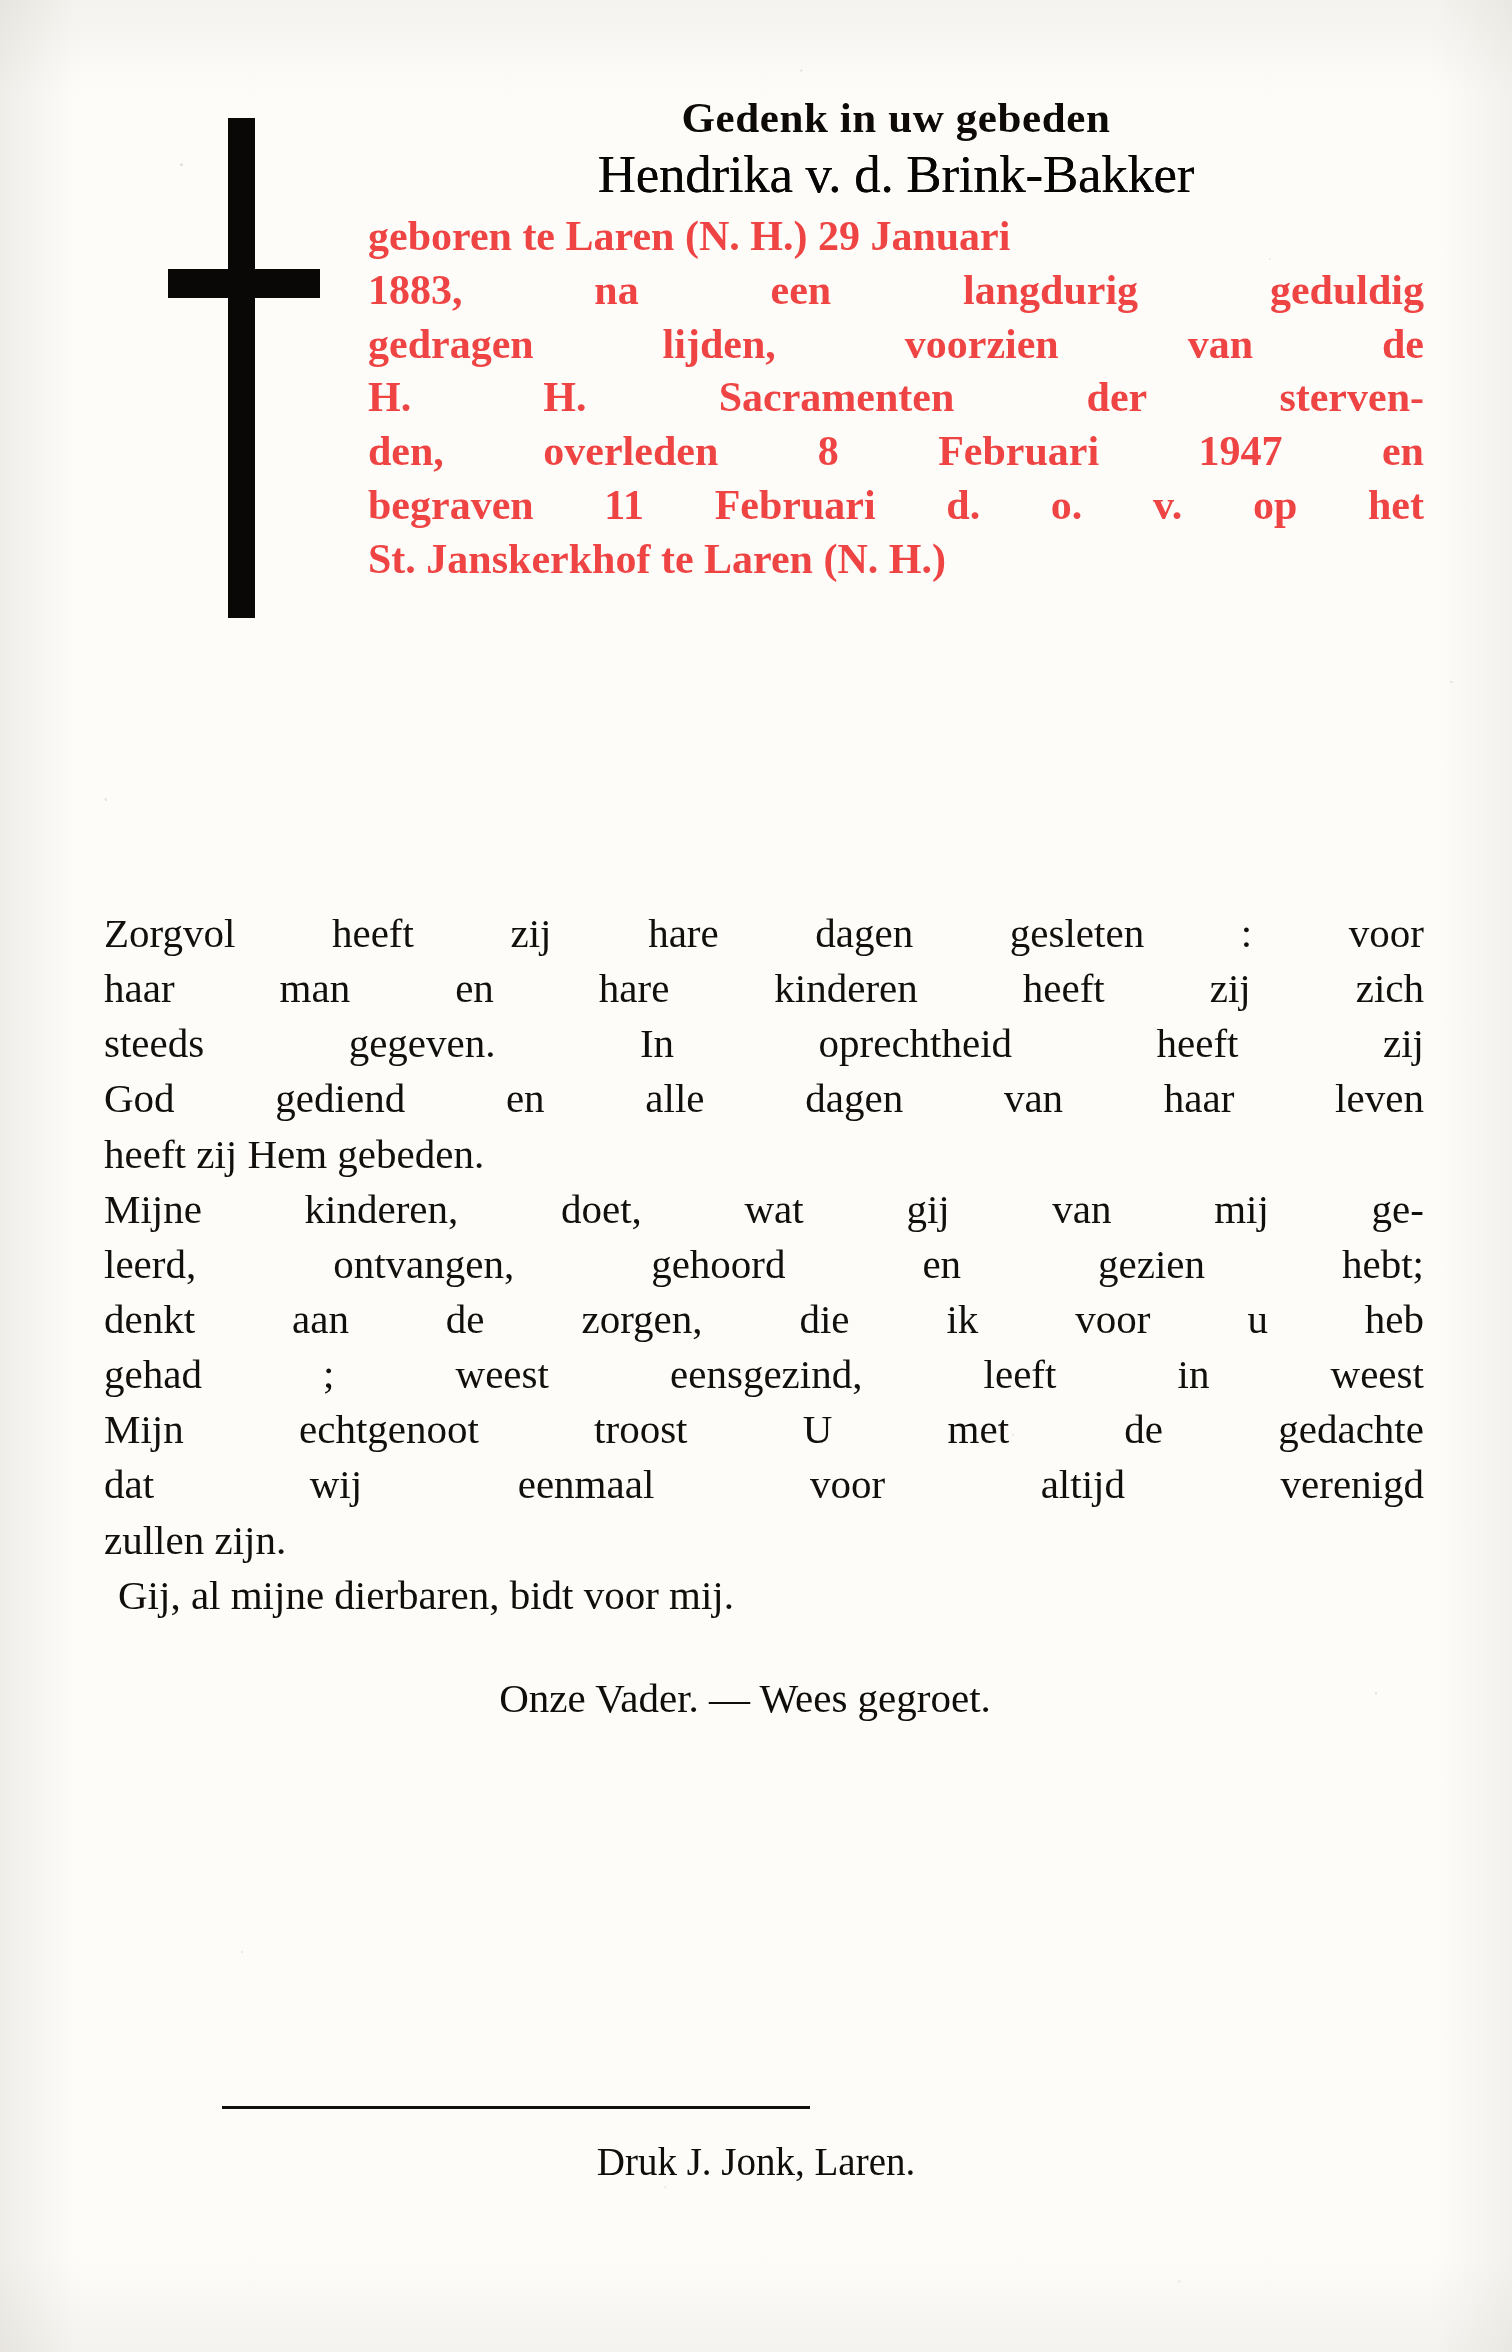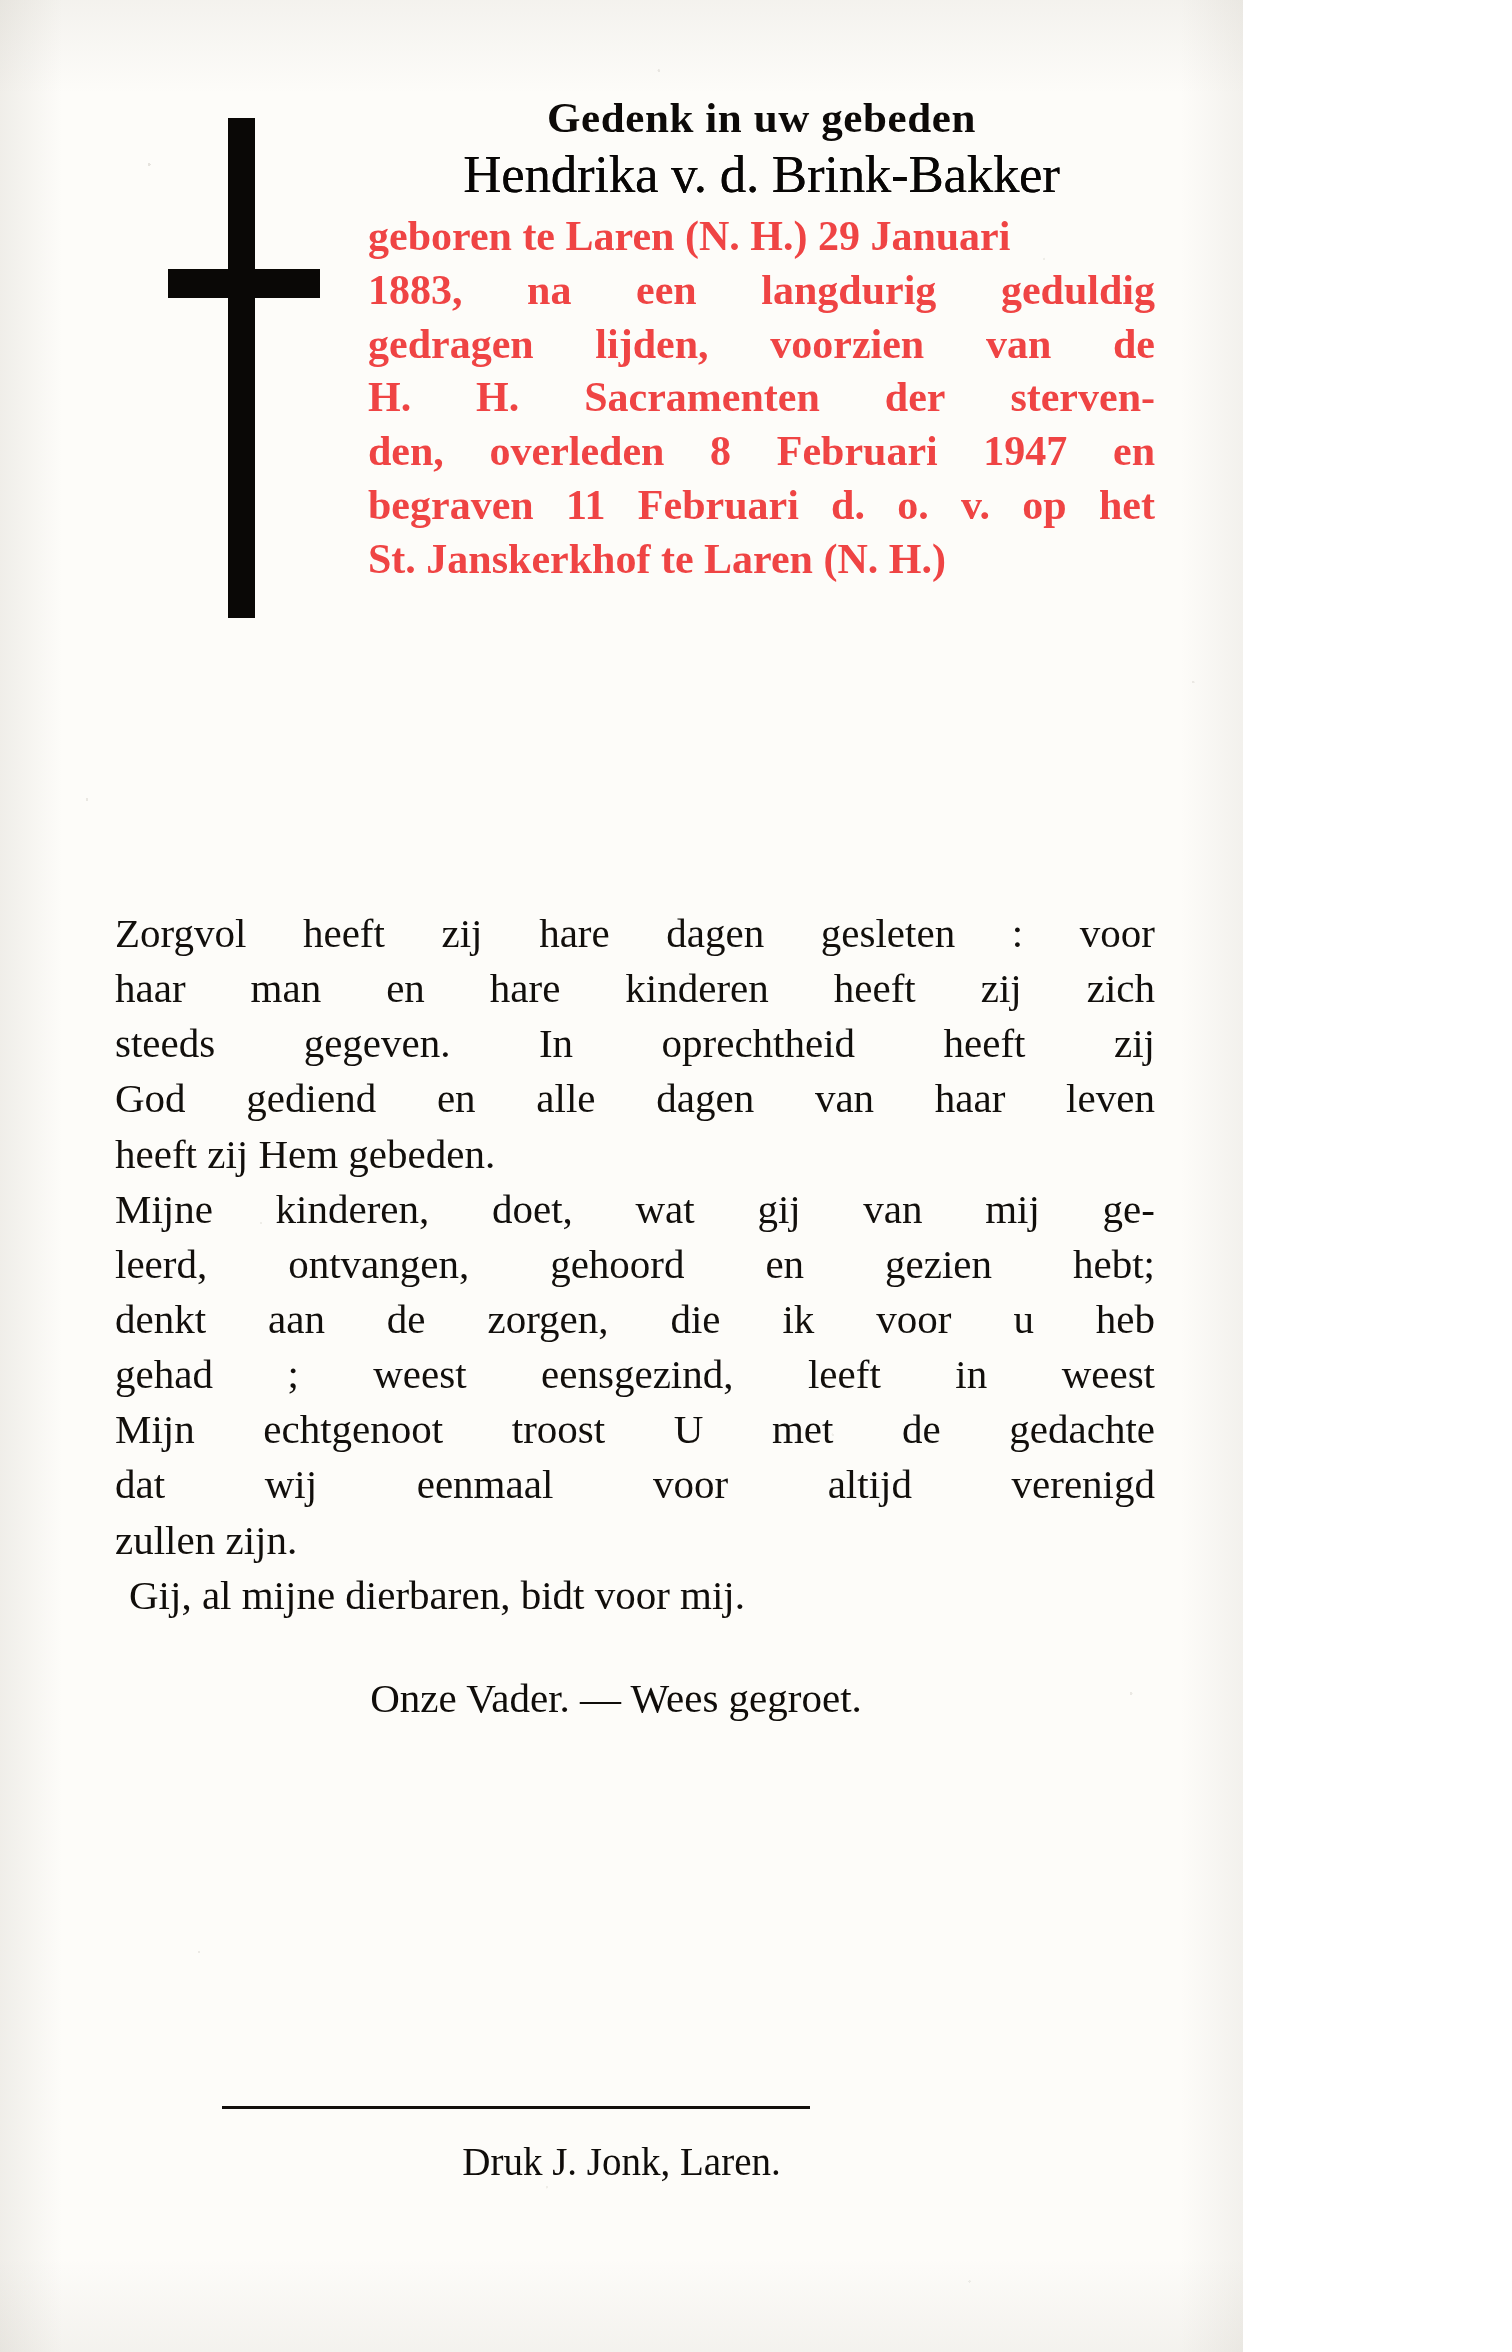--- a/index.html
+++ b/index.html
@@ -3,21 +3,21 @@
 <meta charset="utf-8">
 <style>
   html, body {
     margin: 0;
     padding: 0;
     background: #ffffff;
   }
 
   .card {
     position: relative;
-    width: 1243px;
+    width: 1512px;
     height: 2352px;
     background: #fdfcf9;
     overflow: hidden;
     font-family: "Liberation Serif", "DejaVu Serif", serif;
     color: #100d0a;
   }
 
   
   .paper-grain {
     position: absolute;
@@ -120,21 +120,21 @@
   }
   .detail-lines .dl.just {
     display: flex;
     justify-content: space-between;
   }
   .detail-lines .dl.just > span { display: inline-block; }
 
   
   .body {
     position: absolute;
-    left: 115px;
+    left: 104px;
     right: 88px;
     top: 906px;
   }
 
   .para {
     font-size: 41px;
     line-height: 1.345;
     font-weight: 400;
     color: #120f0c;
     margin-bottom: 0;

